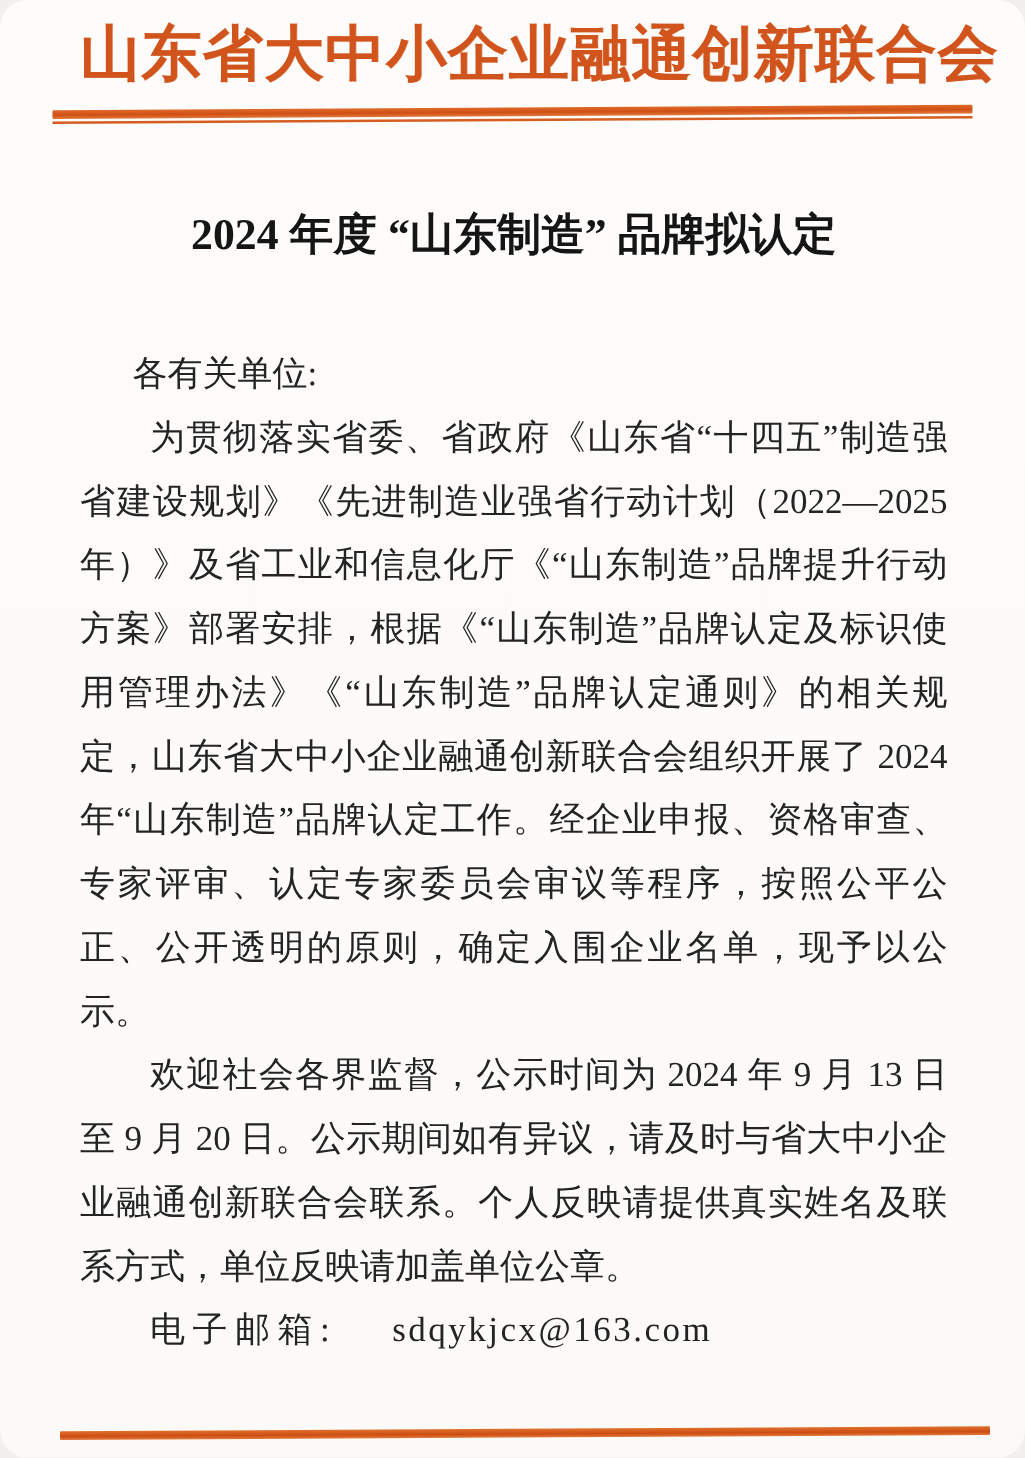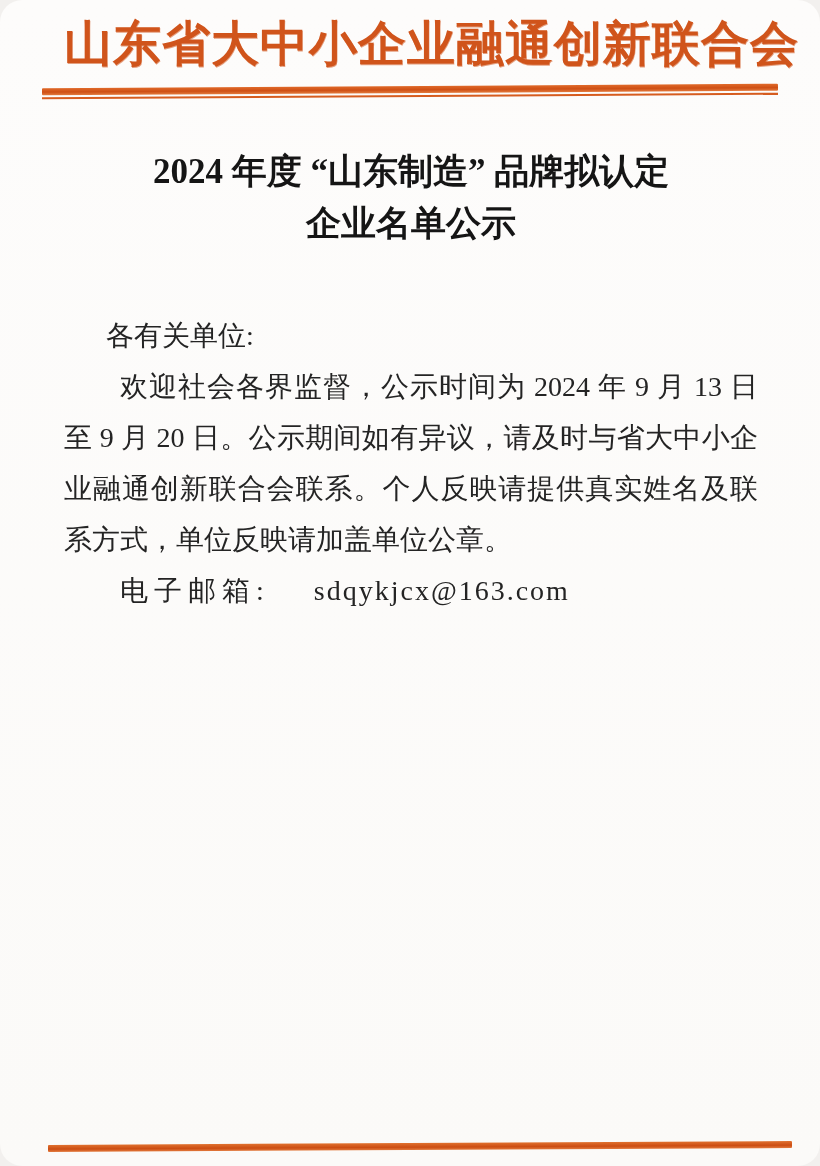--- a/index.html
+++ b/index.html
@@ -44,21 +44,21 @@
     border-radius: 1px;
   }
   .head-rule .thin {
     margin-top: 2px;
     height: 2px;
     background: #d65c1f;
   }
 
   
   .doc-title {
-    margin-top: 48px;
+    margin-top: 64px;
     text-align: center;
     font-size: 35px;
     font-weight: bold;
     line-height: 52px;
     color: #151515;
   }
   .doc-title span { display: block; }
 
   
   .doc-body {
@@ -100,26 +100,26 @@
     <header>
       <h1 class="org-name">山东省大中小企业融通创新联合会</h1>
       <div class="head-rule">
         <div class="thick"></div>
         <div class="thin"></div>
       </div>
     </header>
 
     <h2 class="doc-title">
       <span>2024 年度 “山东制造” 品牌拟认定</span>
-      <span>企业名单公示</span>
     </h2>
 
     <div class="doc-body">
       <p class="salutation">各有关单位:</p>
 
+      <p class="para">为贯彻落实省委、省政府《山东省“十四五”制造强省建设规划》《先进制造业强省行动计划（2022—2025 年）》及省工业和信息化厅《“山东制造”品牌提升行动方案》部署安排，根据《“山东制造”品牌认定及标识使用管理办法》《“山东制造”品牌认定通则》的相关规定，山东省大中小企业融通创新联合会组织开展了 2024 年“山东制造”品牌认定工作。经企业申报、资格审查、专家评审、认定专家委员会审议等程序，按照公平公正、公开透明的原则，确定入围企业名单，现予以公示。</p>
 
       <p class="para">欢迎社会各界监督，公示时间为 2024 年 9 月 13 日至 9 月 20 日。公示期间如有异议，请及时与省大中小企业融通创新联合会联系。个人反映请提供真实姓名及联系方式，单位反映请加盖单位公章。</p>
 
 
       <p class="contact-line">
         <span class="label">电子邮箱:</span><span class="gap-lg"></span><span class="latin">sdqykjcx@163.com</span>
       </p>
     </div>
 
   </div>

